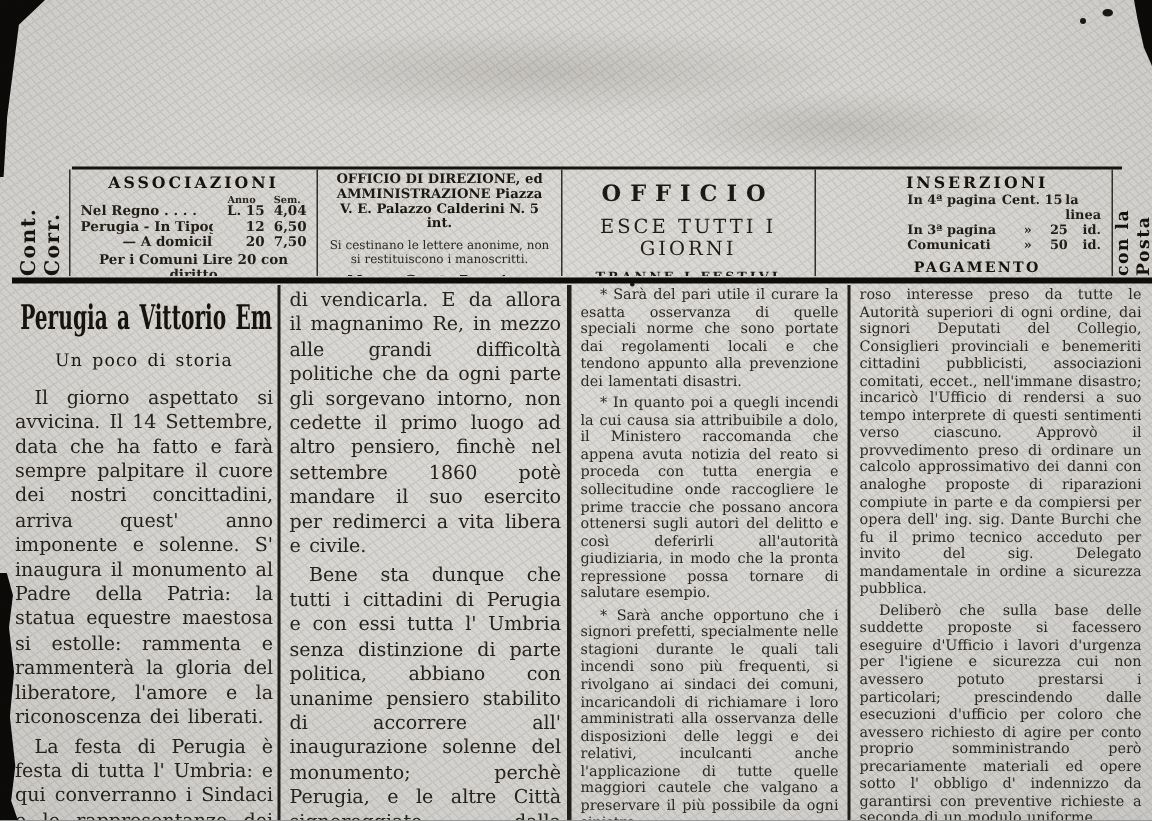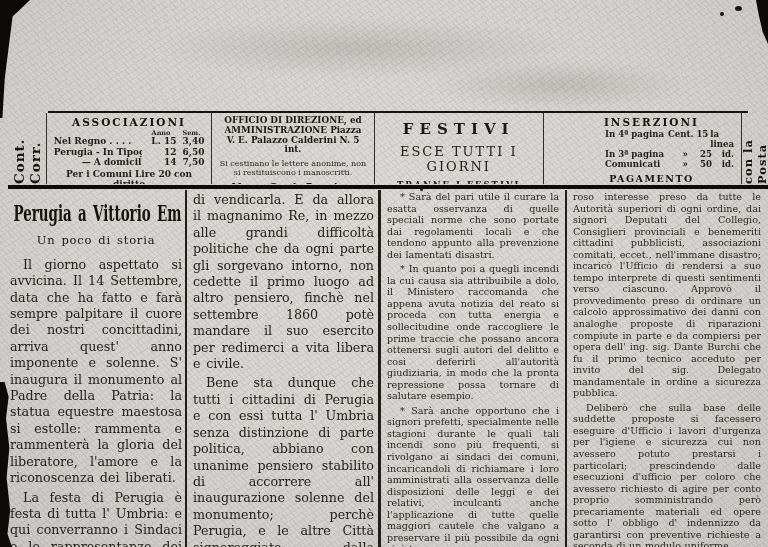--- a/index.html
+++ b/index.html
@@ -101,46 +101,46 @@
 
     <div class="ibox box-assoc">
       <h4>ASSOCIAZIONI</h4>
       <div class="assoc-head">
         <span>Anno</span>
         <span>Sem.</span>
       </div>
       <div class="assoc-row">
         <span class="lab">Nel Regno  .  .  .  .</span>
         <span class="v1">L. 15</span>
-        <span class="v2">3,40</span>
+        <span class="v2">4,04</span>
       </div>
       <div class="assoc-row">
         <span class="lab">Perugia - In Tipografia .</span>
         <span class="v1">12</span>
         <span class="v2">6,50</span>
       </div>
       <div class="assoc-row">
         <span class="lab" style="text-indent:28px;">— A domicilio  .</span>
-        <span class="v1">14</span>
+        <span class="v1">20</span>
         <span class="v2">7,50</span>
       </div>
       <div class="assoc-note">
         <span>Per i Comuni Lire 20 con diritto</span><br>
         
       </div>
     </div>
 
     <div class="ibox box-offic">
       <div class="offic-l1">OFFICIO DI DIREZIONE, ed AMMINISTRAZIONE Piazza V. E. Palazzo Calderini N. 5 int.</div>
       <div class="offic-l2">Si cestinano le lettere anonime, non si restituiscono i manoscritti.</div>
       <div class="offic-l3">Num. Cent. 5 — Arr. Cent. 10</div>
     </div>
 
     <div class="ibox box-perug">
-      <div class="perug-l1">FESTIVI</div>
+      <div class="perug-l1">OFFICIO</div>
       <div class="perug-l2">ESCE TUTTI I GIORNI</div>
       <div class="perug-l3">TRANNE I FESTIVI</div>
     </div>
 
     <div class="ibox box-inser">
       <h4>INSERZIONI</h4>
       <div class="ins-row">
         <span class="lab">In 4ª pagina</span>
         <span class="price">Cent. 15</span>
         <span class="unit">la linea</span>

